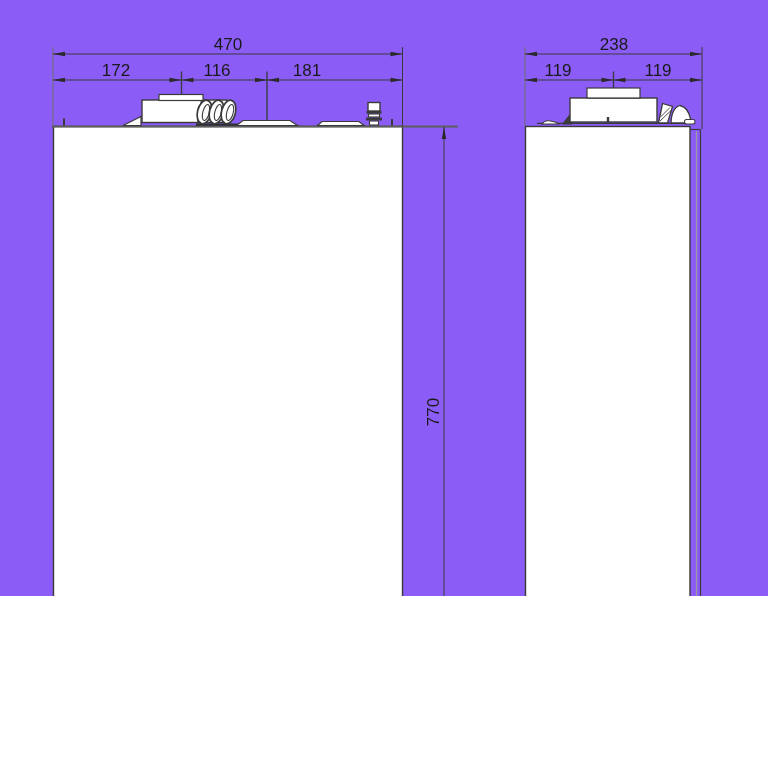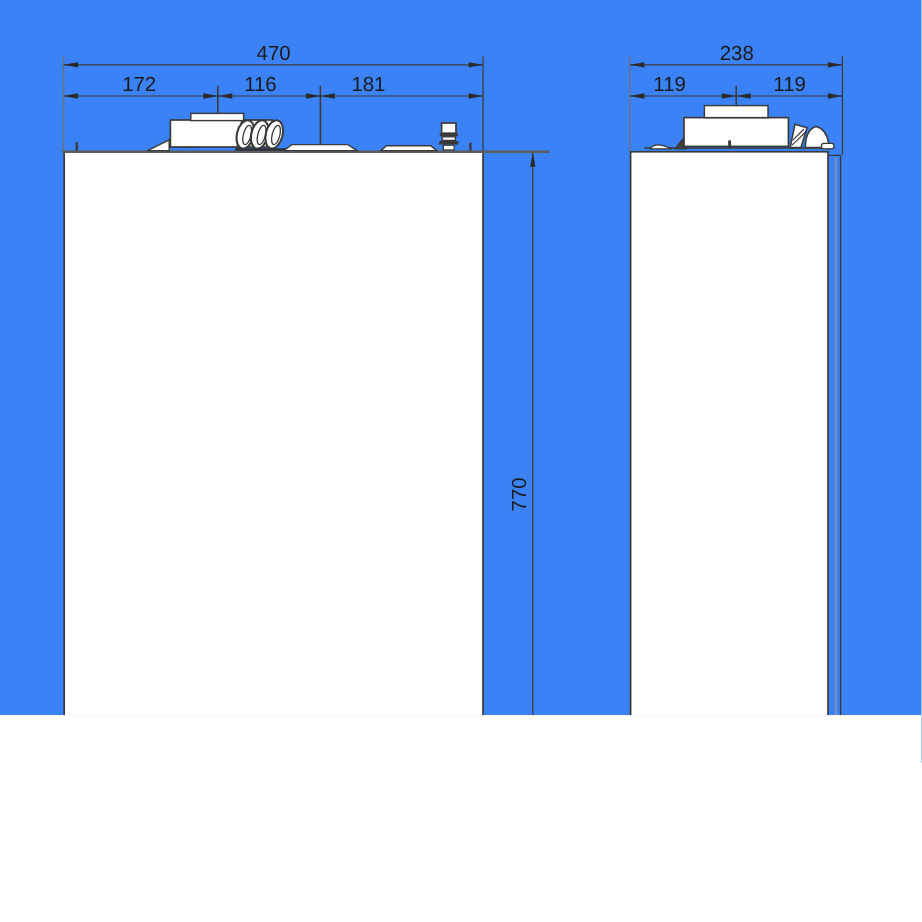--- a/index.html
+++ b/index.html
@@ -1,16 +1,16 @@
 <!DOCTYPE html>
 <html><head>
 <meta charset="utf-8">
 <style>
   html,body{margin:0;padding:0;background:#ffffff;}
-  .stage{position:relative;width:768px;height:596px;background:#3b82f6;overflow:hidden;
+  .stage{position:relative;width:768px;height:596px;background:#8b5cf6;overflow:hidden;
          font-family:"Liberation Sans",sans-serif;}
   svg{position:absolute;left:0;top:0;}
   text{font-family:"Liberation Sans",sans-serif;font-size:17px;fill:#1a1a1a;}
 </style>
 </head>
 <body>
 
 <div class="stage">
 <svg width="768" height="768" viewBox="0 0 768 768">
 

